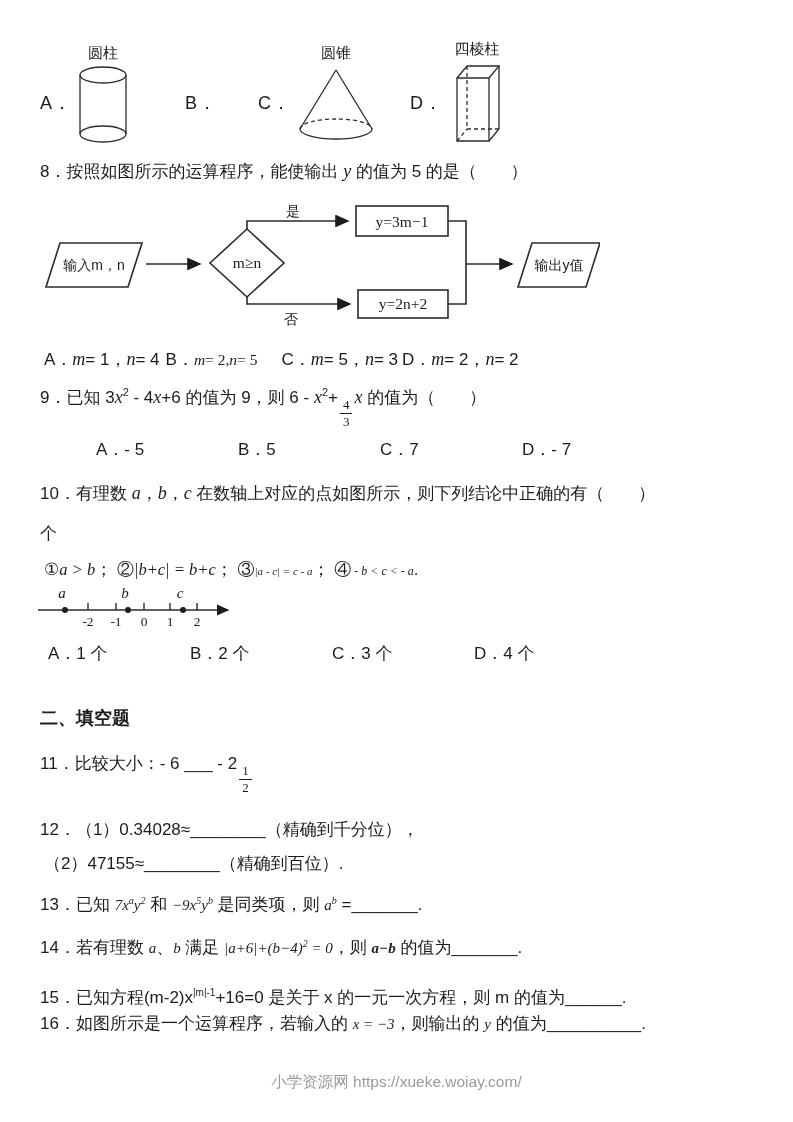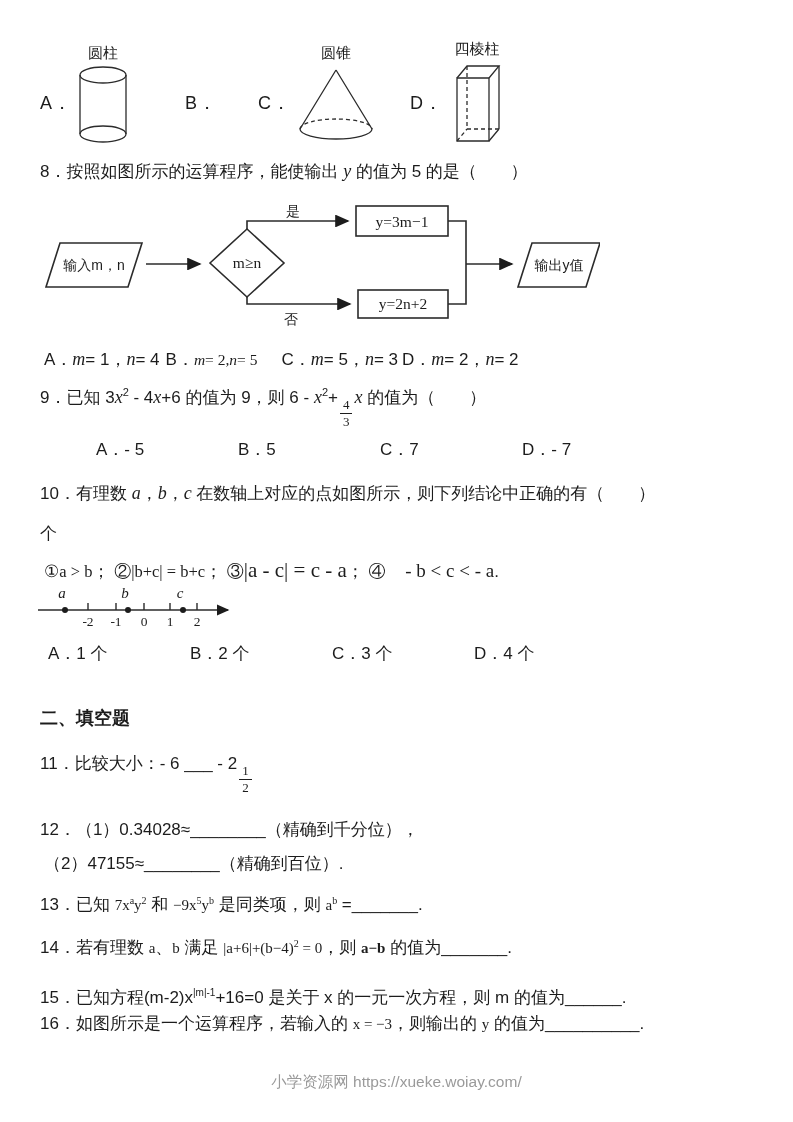--- a/index.html
+++ b/index.html
@@ -20,21 +20,21 @@
   .shape-label { font-size:18px; margin-bottom:30px; margin-right:5px; letter-spacing:1px; }
   .shape-fig { display:flex; flex-direction:column; align-items:center; }
   .shape-caption { font-size:15px; margin-bottom:2px; }
   .shapes-row svg path, .shapes-row svg ellipse { fill:none; stroke:#2b2b2b; stroke-width:1.3px; }
   .shapes-row svg path.dash { stroke-dasharray:4 3; }
   .mrA { margin-right:56px; } .mrB { margin-right:36px; } .mrC { margin-right:34px; }
 
   
   .tline { left:40px; white-space:nowrap; }
   .mv { font-family:"Liberation Serif", serif; font-style:italic; font-size:18px; }
-  .expr { font-family:"Liberation Serif", serif; font-size:15px; }
+  .expr { font-family:"Liberation Serif", serif; font-style:italic; font-size:15px; }
   .sup { vertical-align:super; font-size:11px; }
   .sup-s { vertical-align:super; font-size:10px; }
   .frac { display:inline-flex; flex-direction:column; align-items:center; vertical-align:-6px;
           font-family:"Liberation Serif", serif; font-size:13px; line-height:1.05; margin:0 2px; }
   .frac .fden { border-top:1px solid #1c1c1c; padding:1px 3px 0; }
   .frac .fnum { padding:0 3px 1px; }
 
   
   .fc { top:203px; left:40px; }
   .fc .shape { fill:#ffffff; stroke:#2b2b2b; stroke-width:1.6px; }
@@ -158,21 +158,21 @@
   </div>
 
   <div class="abs tline" style="top:482px;">
     <span>10．有理数 </span><span class="mv">a</span><span>，</span><span class="mv">b</span><span>，</span><span class="mv">c</span><span> 在数轴上对应的点如图所示，则下列结论中正确的有（　　）</span>
   </div>
   <div class="abs tline" style="top:522px;">
     <span>个</span>
   </div>
 
   <div class="abs tline" style="top:558px; left:44px;">
-    <span>①</span><span class="expr" style="font-size:16.5px;">a &gt; b</span><span>；  </span><span>②</span><span class="expr" style="font-size:16.5px;">|b+c| = b+c</span><span>；  </span><span>③</span><span class="expr" style="font-size:21px;">|a - c| = c - a</span><span>；  </span><span>④</span><span class="expr" style="font-size:19px;padding-left:15px;"> - b &lt; c &lt;  - a</span><span>.</span>
+    <span>①</span><span class="expr" style="font-size:16.5px;">a &gt; b</span><span>；  </span><span>②</span><span class="expr" style="font-size:16.5px;">|b+c| = b+c</span><span>；  </span><span>③</span><span class="expr" style="font-size:11px;">|a - c| = c - a</span><span>；  </span><span>④</span><span class="expr" style="font-size:12px;"> - b &lt; c &lt;  - a</span><span>.</span>
   </div>
 
   <svg class="abs nl" width="212" height="48" viewBox="0 0 212 48">
     <line class="wire" x1="4" y1="24" x2="194" y2="24" marker-end="url(#ah)"></line>
     <path class="wire" d="M54,17 V24 M82,17 V24 M110,17 V24 M136,17 V24 M163,17 V24"></path>
     <text x="54" y="40">-2</text>
     <text x="82" y="40">-1</text>
     <text x="110" y="40">0</text>
     <text x="136" y="40">1</text>
     <text x="163" y="40">2</text>

